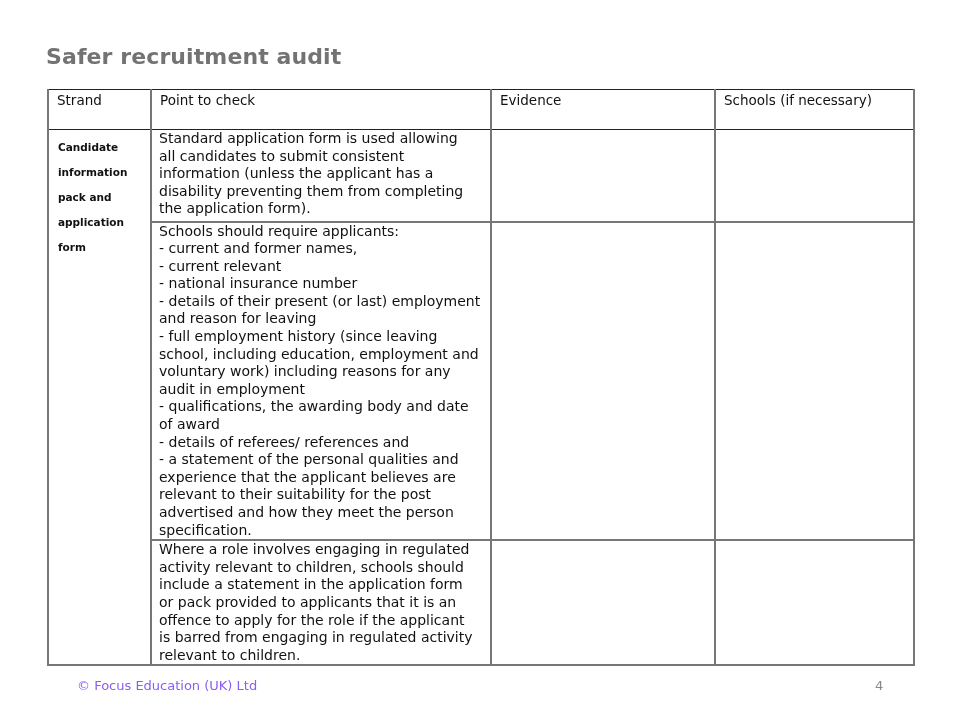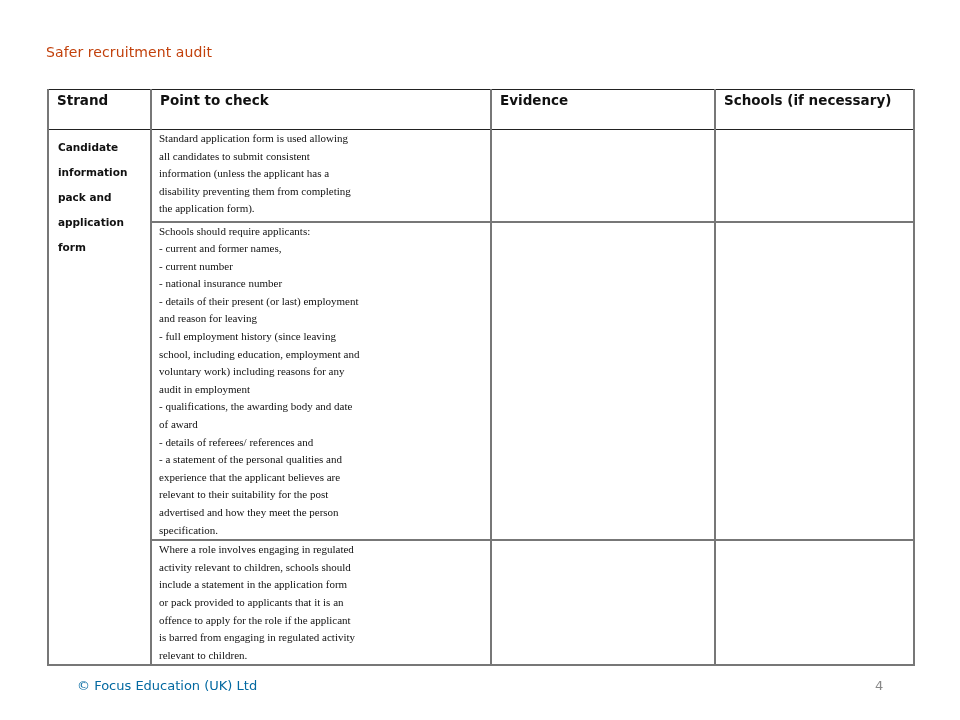--- a/index.html
+++ b/index.html
@@ -1,28 +1,28 @@
 <!DOCTYPE html>
 <html><head>
 <meta charset="utf-8">
 <style>
   html, body { margin:0; padding:0; background:#ffffff; }
   body { width:960px; height:720px; position:relative; overflow:hidden; font-family:"DejaVu Sans", sans-serif; color:#111; }
-  .title { position:absolute; left:46px; top:44px; font-size:14px; font-weight:normal; letter-spacing:0.1px; color:#c2410c; }
+  .title { position:absolute; left:46px; top:44px; font-size:22px; font-weight:bold; letter-spacing:0.1px; color:#737373; }
   table.audit { position:absolute; left:47px; top:89px; width:866px; border-collapse:collapse; table-layout:fixed; }
   table.audit th, table.audit td { border-left:2px solid #777; border-right:2px solid #777; vertical-align:top; padding:0; }
-  table.audit thead th { border-top:1.5px solid #222; border-bottom:1.5px solid #222; height:37px; text-align:left; font-size:13.5px; font-weight:bold; padding:2px 8px 0 8px; }
+  table.audit thead th { border-top:1.5px solid #222; border-bottom:1.5px solid #222; height:37px; text-align:left; font-size:13.5px; font-weight:normal; padding:2px 8px 0 8px; }
   table.audit td { border-bottom:2px solid #777; }
   .strand { font-size:10.5px; font-weight:bold; line-height:25px; padding:5px 8px 0 9px !important; }
-  .point { font-size:11px; line-height:17.6px; padding:0 6px 0 7px !important;font-family:Liberation Serif, serif; }
+  .point { font-size:14px; line-height:17.6px; padding:0 6px 0 7px !important; }
   .point .line { display:block; white-space:nowrap; }
   .r1 { height:92px; }
   .r2 { height:316px; }
   .r3 { height:120px;padding-left:11px; }
-  .footer-left { position:absolute; left:77px; top:678px; font-size:13px; color:#0369a1; }
+  .footer-left { position:absolute; left:77px; top:678px; font-size:13px; color:#8b5cf6; }
   .footer-right { position:absolute; left:875px; top:678px; font-size:13px; color:#888; }
 </style>
 </head>
 <body>
 
 <div class="title">Safer recruitment audit</div>
 
 <table class="audit">
   <colgroup>
     <col style="width:103px">
@@ -48,21 +48,21 @@
         <span class="line">disability preventing them from completing</span>
         <span class="line">the application form).</span>
       </td>
       <td></td>
       <td></td>
     </tr>
     <tr class="r2">
       <td class="point">
         <span class="line">Schools should require applicants:</span>
         <span class="line">- current and former names,</span>
-        <span class="line">- current number</span>
+        <span class="line">- current relevant</span>
         <span class="line">- national insurance number</span>
         <span class="line">- details of their present (or last) employment</span>
         <span class="line">and reason for leaving</span>
         <span class="line">- full employment history (since leaving</span>
         <span class="line">school, including education, employment and</span>
         <span class="line">voluntary work) including reasons for any</span>
         <span class="line">audit in employment</span>
         <span class="line">- qualifications, the awarding body and date</span>
         <span class="line">of award</span>
         <span class="line">- details of referees/ references and</span>

